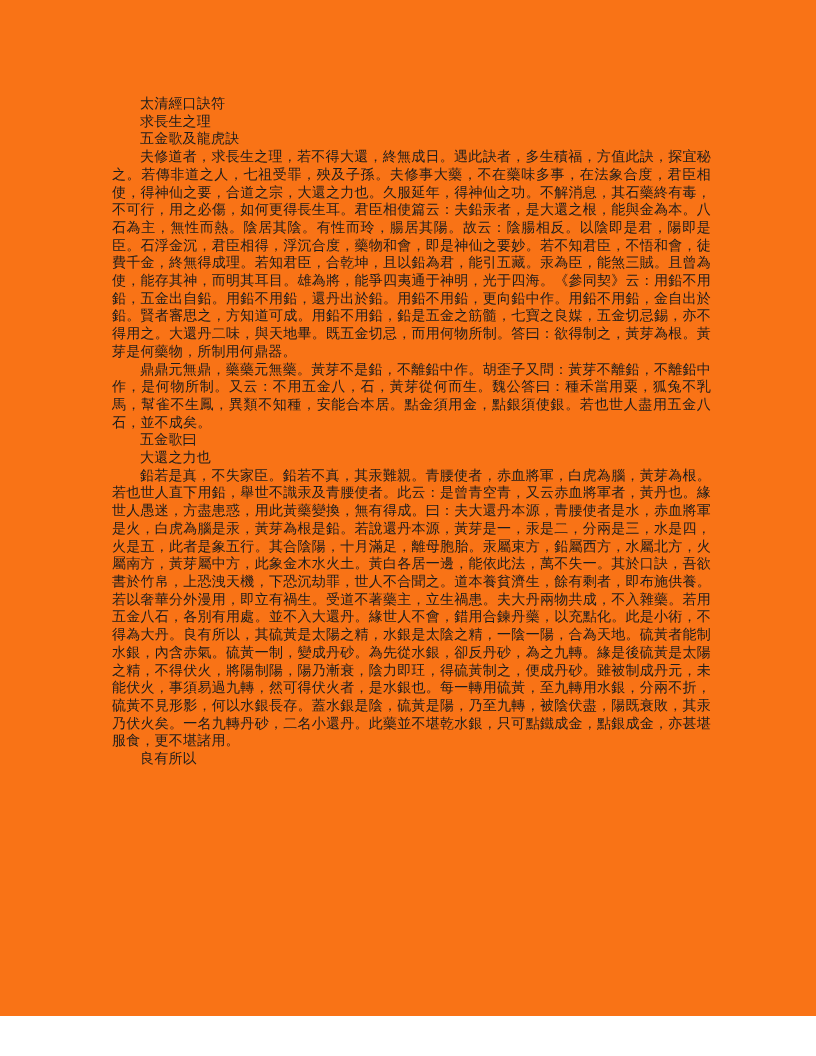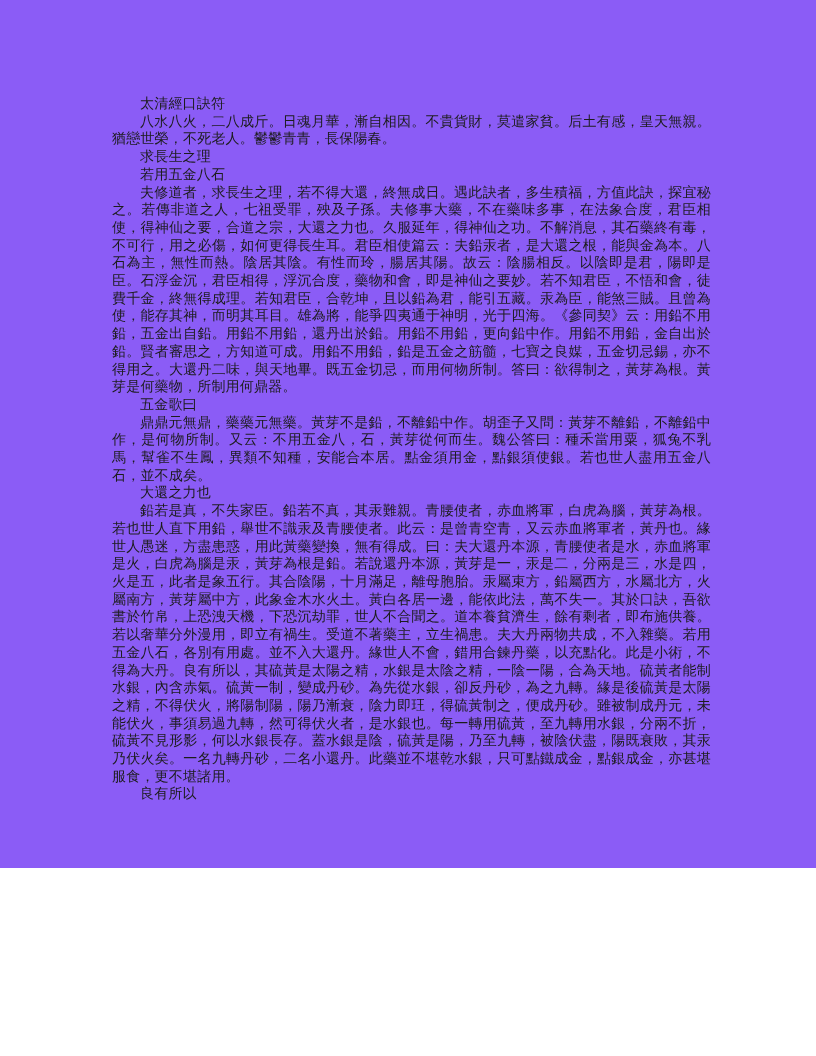--- a/index.html
+++ b/index.html
@@ -3,22 +3,22 @@
 <meta charset="utf-8">
 <style>
   html, body {
     margin: 0;
     padding: 0;
     background: #ffffff;
   }
   .page {
     position: relative;
     width: 816px;
-    height: 868px;
-    background: #8b5cf6;
+    height: 1016px;
+    background: #f97316;
     overflow: hidden;
     font-family: "Liberation Serif", serif;
   }
   .text-column {
     position: absolute;
     left: 112px;
     top: 95px;
     width: 599px;
     color: #1c1c1c;
     font-size: 14px;
@@ -32,29 +32,28 @@
     text-indent: 2em;
   }
 </style>
 </head>
 <body>
 
 <div class="page">
   <div class="text-column">
 
     <p>太清經口訣符</p>
-    <p>八水八火，二八成斤。日魂月華，漸自相因。不貴貨財，莫遣家貧。后土有感，皇天無親。猶戀世榮，不死老人。鬱鬱青青，長保陽春。</p>
 
     <p>求長生之理</p>
 
-    <p>若用五金八石</p>
+    <p>五金歌及龍虎訣</p>
     <p>夫修道者，求長生之理，若不得大還，終無成日。遇此訣者，多生積福，方值此訣，探宜秘之。若傳非道之人，七祖受罪，殃及子孫。夫修事大藥，不在藥味多事，在法象合度，君臣相使，得神仙之要，合道之宗，大還之力也。久服延年，得神仙之功。不解消息，其石藥終有毒，不可行，用之必傷，如何更得長生耳。君臣相使篇云：夫鉛汞者，是大還之根，能與金為本。八石為主，無性而熱。陰居其陰。有性而玲，腸居其陽。故云：陰腸相反。以陰即是君，陽即是臣。石浮金沉，君臣相得，浮沉合度，藥物和會，即是神仙之要妙。若不知君臣，不悟和會，徒費千金，終無得成理。若知君臣，合乾坤，且以鉛為君，能引五藏。汞為臣，能煞三賊。且曾為使，能存其神，而明其耳目。雄為將，能爭四夷通于神明，光于四海。《參同契》云：用鉛不用鉛，五金出自鉛。用鉛不用鉛，還丹出於鉛。用鉛不用鉛，更向鉛中作。用鉛不用鉛，金自出於鉛。賢者審思之，方知道可成。用鉛不用鉛，鉛是五金之筋髓，七寶之良媒，五金切忌錫，亦不得用之。大還丹二味，與天地畢。既五金切忌，而用何物所制。答曰：欲得制之，黃芽為根。黃芽是何藥物，所制用何鼎器。</p>
 
+    <p>鼎鼎元無鼎，藥藥元無藥。黃芽不是鉛，不離鉛中作。胡歪子又問：黃芽不離鉛，不離鉛中作，是何物所制。又云：不用五金八，石，黃芽從何而生。魏公答曰：種禾當用粟，狐兔不乳馬，幫雀不生鳳，異類不知種，安能合本居。點金須用金，點銀須使銀。若也世人盡用五金八石，並不成矣。</p>
     <p>五金歌曰</p>
-    <p>鼎鼎元無鼎，藥藥元無藥。黃芽不是鉛，不離鉛中作。胡歪子又問：黃芽不離鉛，不離鉛中作，是何物所制。又云：不用五金八，石，黃芽從何而生。魏公答曰：種禾當用粟，狐兔不乳馬，幫雀不生鳳，異類不知種，安能合本居。點金須用金，點銀須使銀。若也世人盡用五金八石，並不成矣。</p>
 
     <p>大還之力也</p>
     <p>鉛若是真，不失家臣。鉛若不真，其汞難親。青腰使者，赤血將軍，白虎為腦，黃芽為根。若也世人直下用鉛，舉世不識汞及青腰使者。此云：是曾青空青，又云赤血將軍者，黃丹也。緣世人愚迷，方盡患惑，用此黃藥變換，無有得成。曰：夫大還丹本源，青腰使者是水，赤血將軍是火，白虎為腦是汞，黃芽為根是鉛。若說還丹本源，黃芽是一，汞是二，分兩是三，水是四，火是五，此者是象五行。其合陰陽，十月滿足，離母胞胎。汞屬束方，鉛屬西方，水屬北方，火屬南方，黃芽屬中方，此象金木水火土。黃白各居一邊，能依此法，萬不失一。其於口訣，吾欲書於竹帛，上恐洩天機，下恐沉劫罪，世人不合聞之。道本養貧濟生，餘有剩者，即布施供養。若以奢華分外漫用，即立有禍生。受道不著藥主，立生禍患。夫大丹兩物共成，不入雜藥。若用五金八石，各別有用處。並不入大還丹。緣世人不會，錯用合鍊丹藥，以充點化。此是小術，不得為大丹。良有所以，其硫黃是太陽之精，水銀是太陰之精，一陰一陽，合為天地。硫黃者能制水銀，內含赤氣。硫黃一制，變成丹砂。為先從水銀，卻反丹砂，為之九轉。緣是後硫黃是太陽之精，不得伏火，將陽制陽，陽乃漸衰，陰力即玨，得硫黃制之，便成丹砂。雖被制成丹元，未能伏火，事須易過九轉，然可得伏火者，是水銀也。每一轉用硫黃，至九轉用水銀，分兩不折，硫黃不見形影，何以水銀長存。蓋水銀是陰，硫黃是陽，乃至九轉，被陰伏盡，陽既衰敗，其汞乃伏火矣。一名九轉丹砂，二名小還丹。此藥並不堪乾水銀，只可點鐵成金，點銀成金，亦甚堪服食，更不堪諸用。</p>
 
     <p>良有所以</p>
 
   </div>
 </div>
 
 </body></html>

